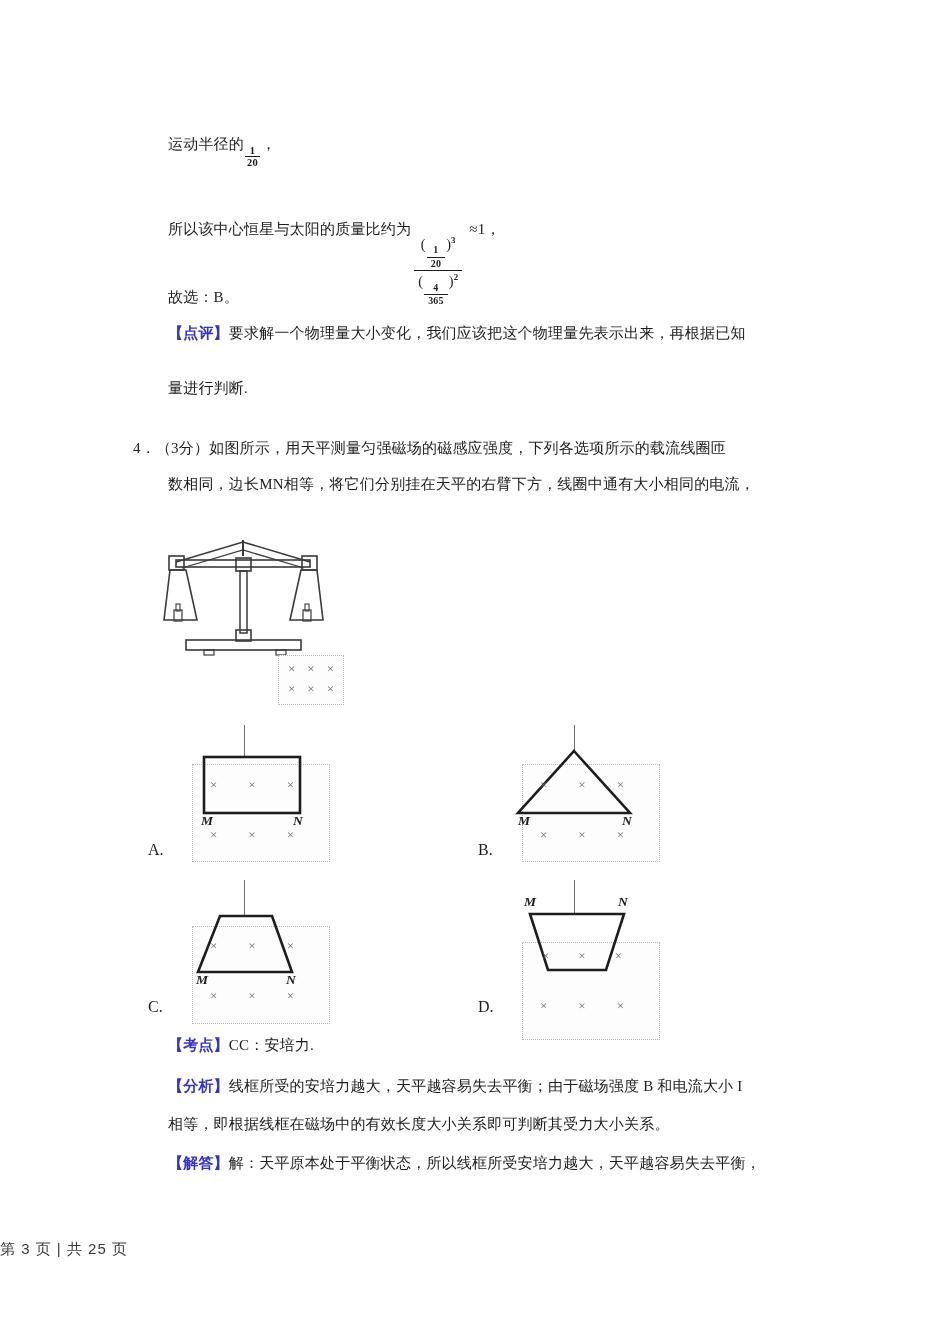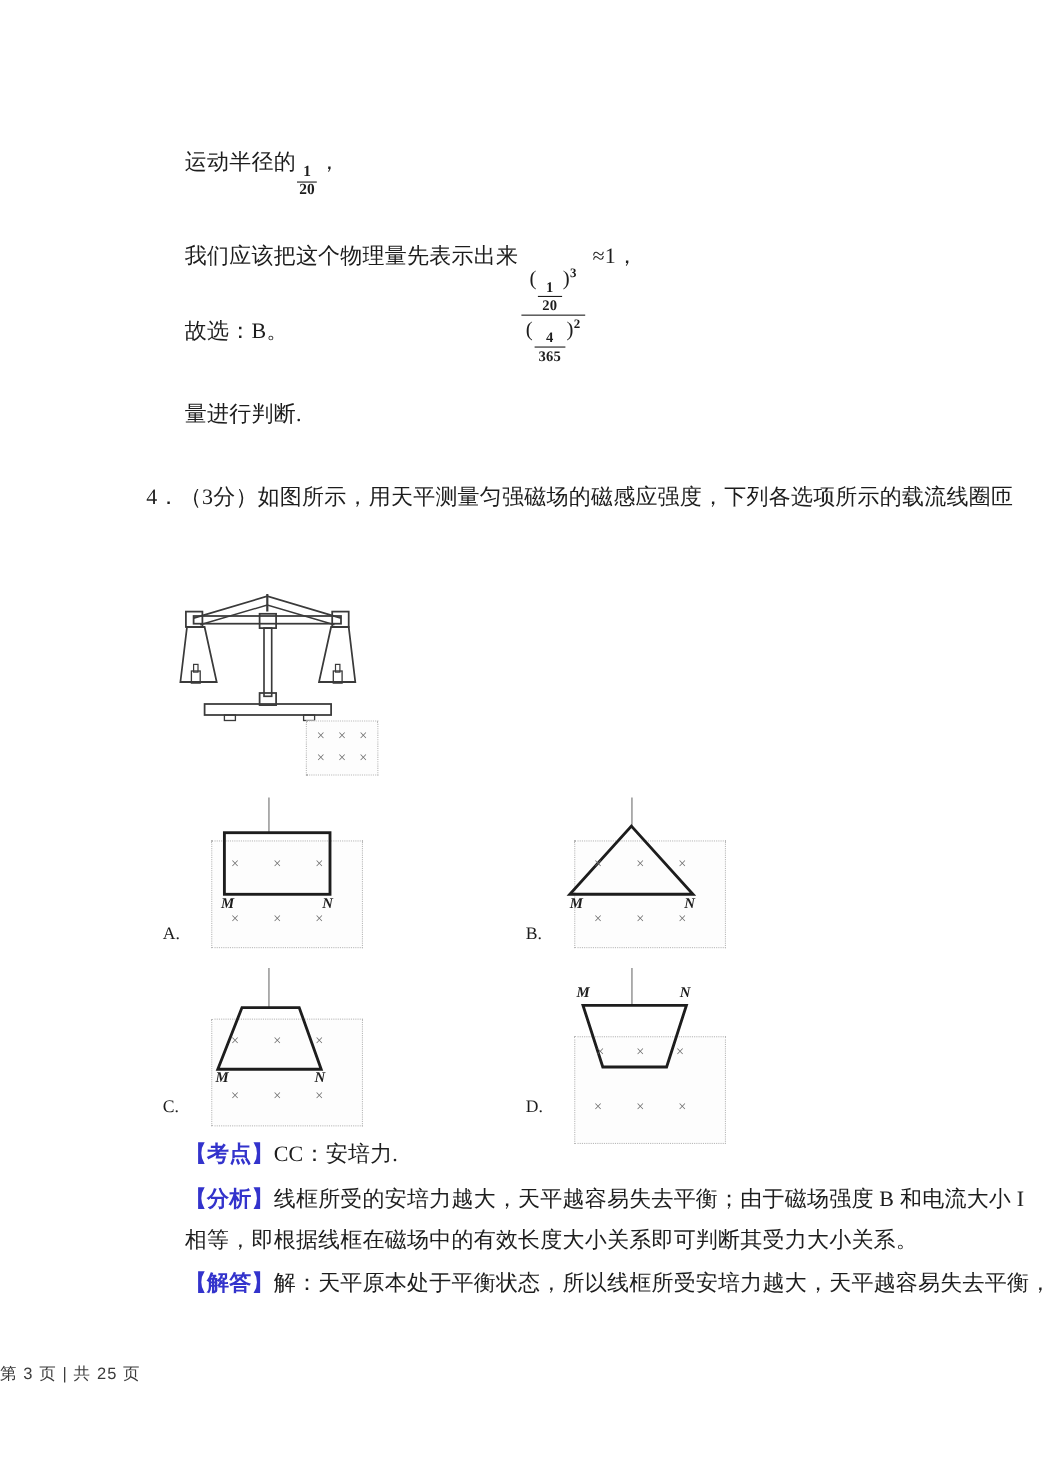--- a/index.html
+++ b/index.html
@@ -16,21 +16,21 @@
     overflow: hidden;
   }
   .page {
     position: absolute;
     inset: 0;
   }
 
   
   .ln {
     position: absolute;
-    font-size: 20px;
+    font-size: 15px;
     line-height: 1.5;
     letter-spacing: 0.2px;
     white-space: nowrap;
     color: #1d1d1d;
   }
   .tag {
     color: #3333cc;
     font-weight: 600;
   }
   .indent-body { left: 168px; }
@@ -121,39 +121,43 @@
 <div class="page">
 
   <div class="ln indent-body" style="top:133px;">
     <span>运动半径的</span><span class="frac">
         <span class="num">1</span>
         <span class="den">20</span>
       </span><span>，</span>
   </div>
 
   <div class="ln indent-body" style="top:218px;">
-    <span>我们应该把这个物理量先表示出来</span><span class="bigfrac">
+    <span>所以该中心恒星与太阳的质量比约为</span><span class="bigfrac">
         <span class="num"><span class="paren">(</span><span class="frac">
             <span class="num">1</span>
             <span class="den">20</span>
           </span><span class="paren">)</span><sup class="exp">3</sup></span>
         <span class="den"><span class="paren">(</span><span class="frac">
             <span class="num">4</span>
             <span class="den">365</span>
           </span><span class="paren">)</span><sup class="exp">2</sup></span>
       </span><span style="margin-left:4px;">≈1，</span>
   </div>
 
   <div class="ln indent-body" style="top:286px;">故选：B。</div>
 
-  <div class="ln indent-body" style="top:362px;">量进行判断.</div>
+  <div class="ln indent-body" style="top:322px;">
+    <span class="tag">【点评】</span><span>要求解一个物理量大小变化，我们应该把这个物理量先表示出来，再根据已知</span>
+  </div>
+  <div class="ln indent-body" style="top:377px;">量进行判断.</div>
 
   <div class="ln" style="left:133px; top:437px;">
     <span>4．</span><span>（3分）</span><span>如图所示，用天平测量匀强磁场的磁感应强度，下列各选项所示的载流线圈匝</span>
   </div>
+  <div class="ln indent-body" style="top:473px;">数相同，边长MN相等，将它们分别挂在天平的右臂下方，线圈中通有大小相同的电流，</div>
 
   <svg class="fig" style="left:152px; top:540px;" width="210" height="180" viewBox="0 0 210 180">
 
     <line x1="91" y1="0" x2="91" y2="16" class="stroke" stroke-width="2"></line>
 
     <path d="M 24 22 L 91 2 L 158 22" class="stroke" stroke-width="1.6"></path>
     <path d="M 30 28 L 91 10 L 152 28" class="stroke" stroke-width="1.3"></path>
 
     <rect x="24" y="20" width="134" height="7" class="stroke" stroke-width="1.6"></rect>
 

